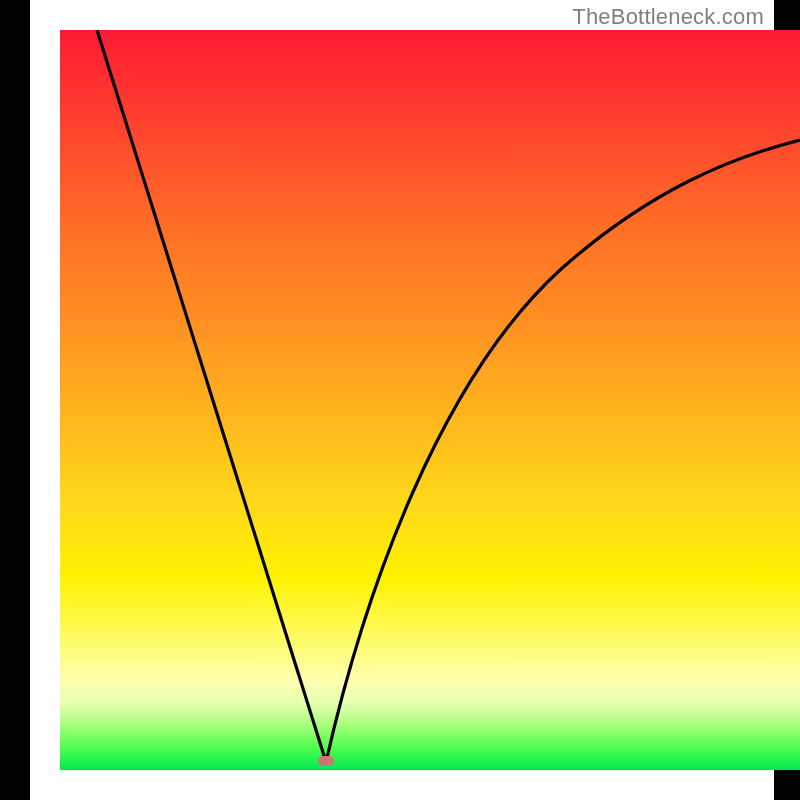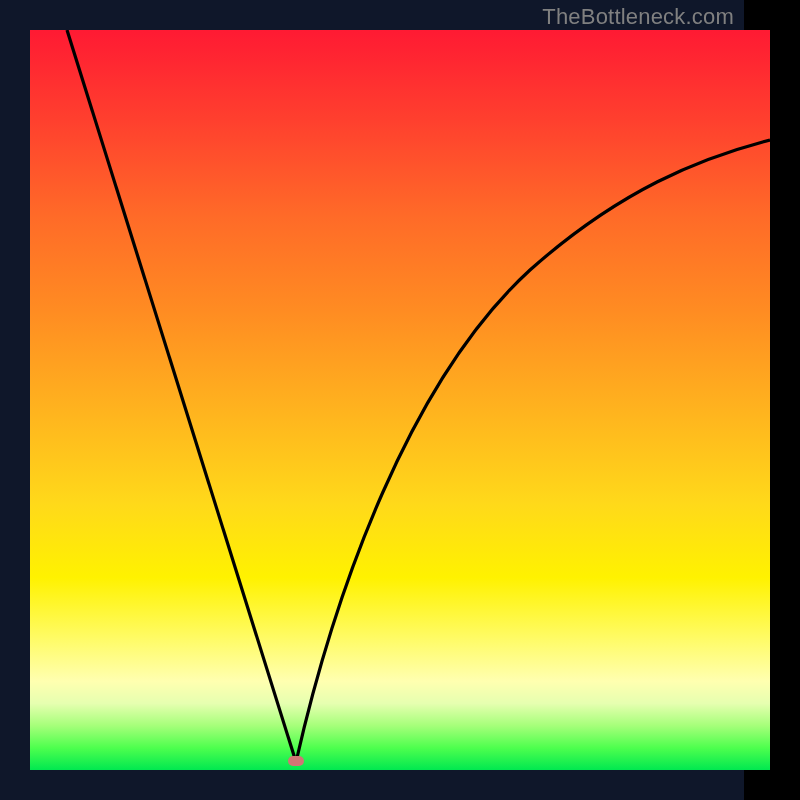--- a/index.html
+++ b/index.html
@@ -10,21 +10,22 @@
   html, body {
     width: 800px;
     height: 800px;
     overflow: hidden;
     background: #000;
   }
   .frame {
     position: relative;
     width: 744px;
     height: 800px;
-    background: #0f172a;
+    background: #ffffff;
+    margin-left: 30px;
   }
   .plot-area {
     position: absolute;
     left: 30px;
     top: 30px;
     width: 740px;
     height: 740px;
     
     background: linear-gradient(
       to bottom,

